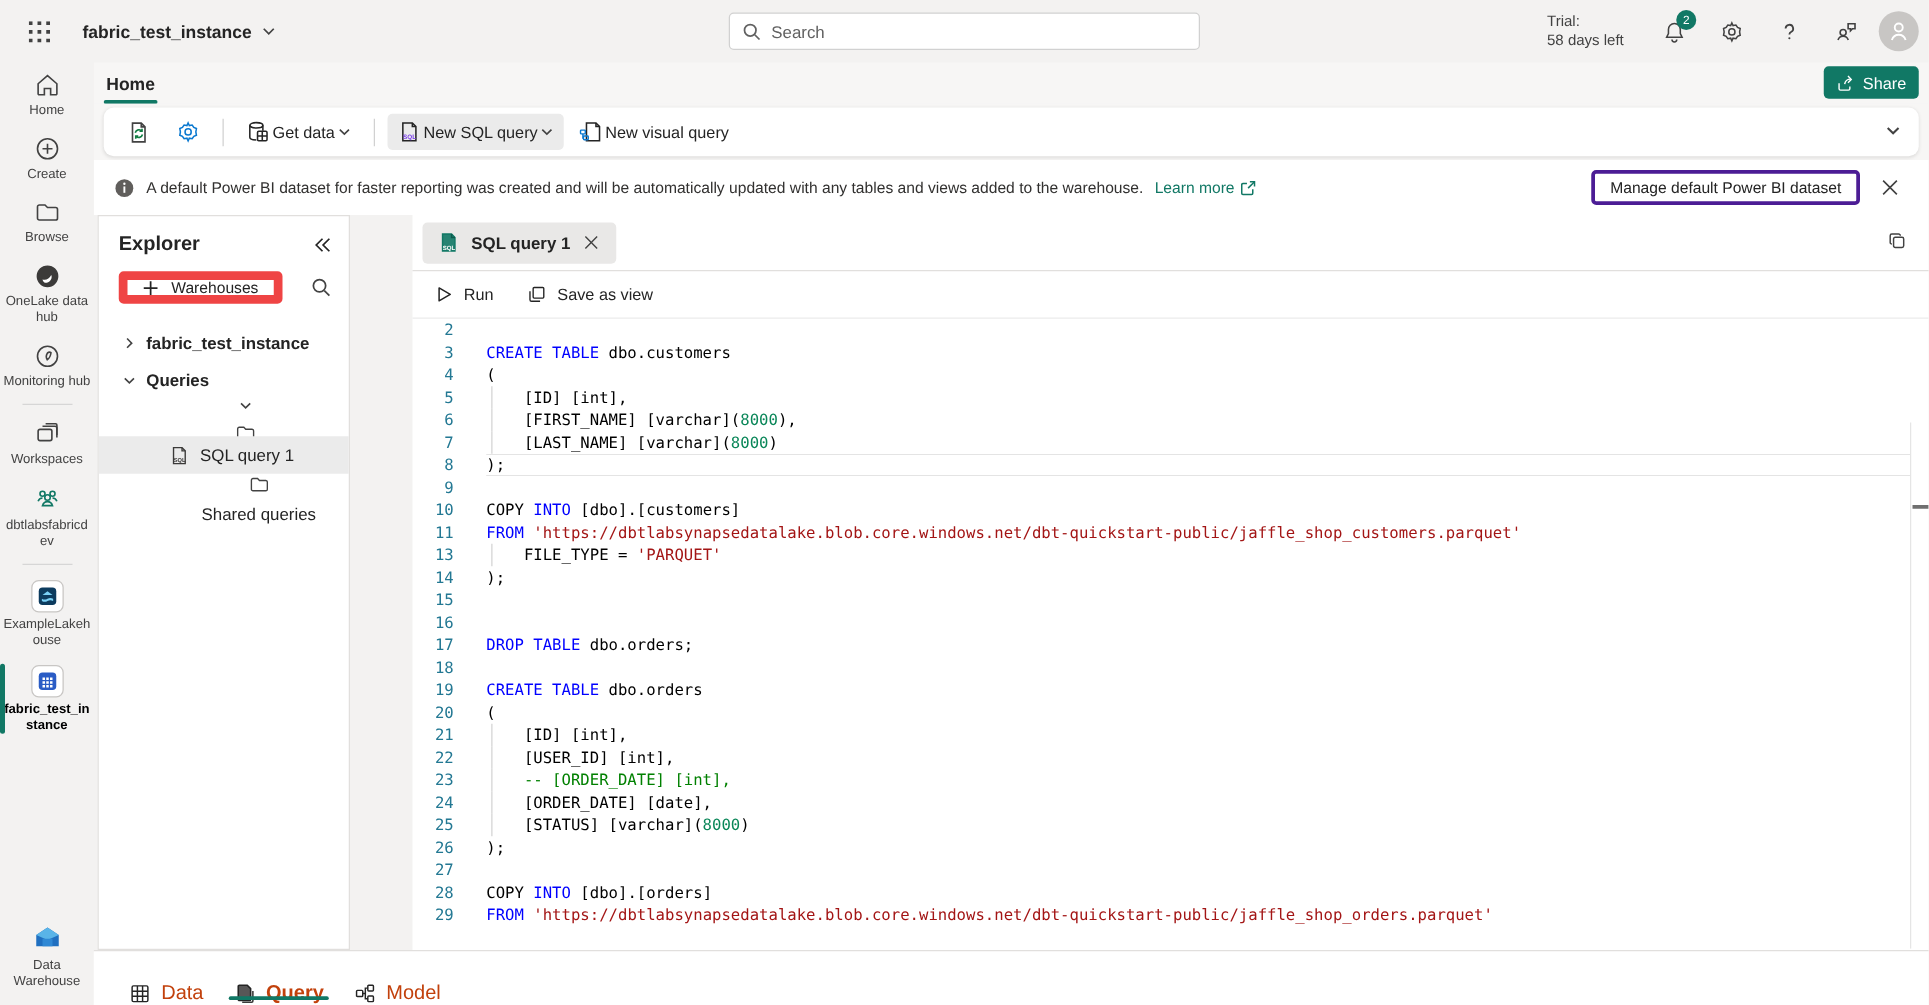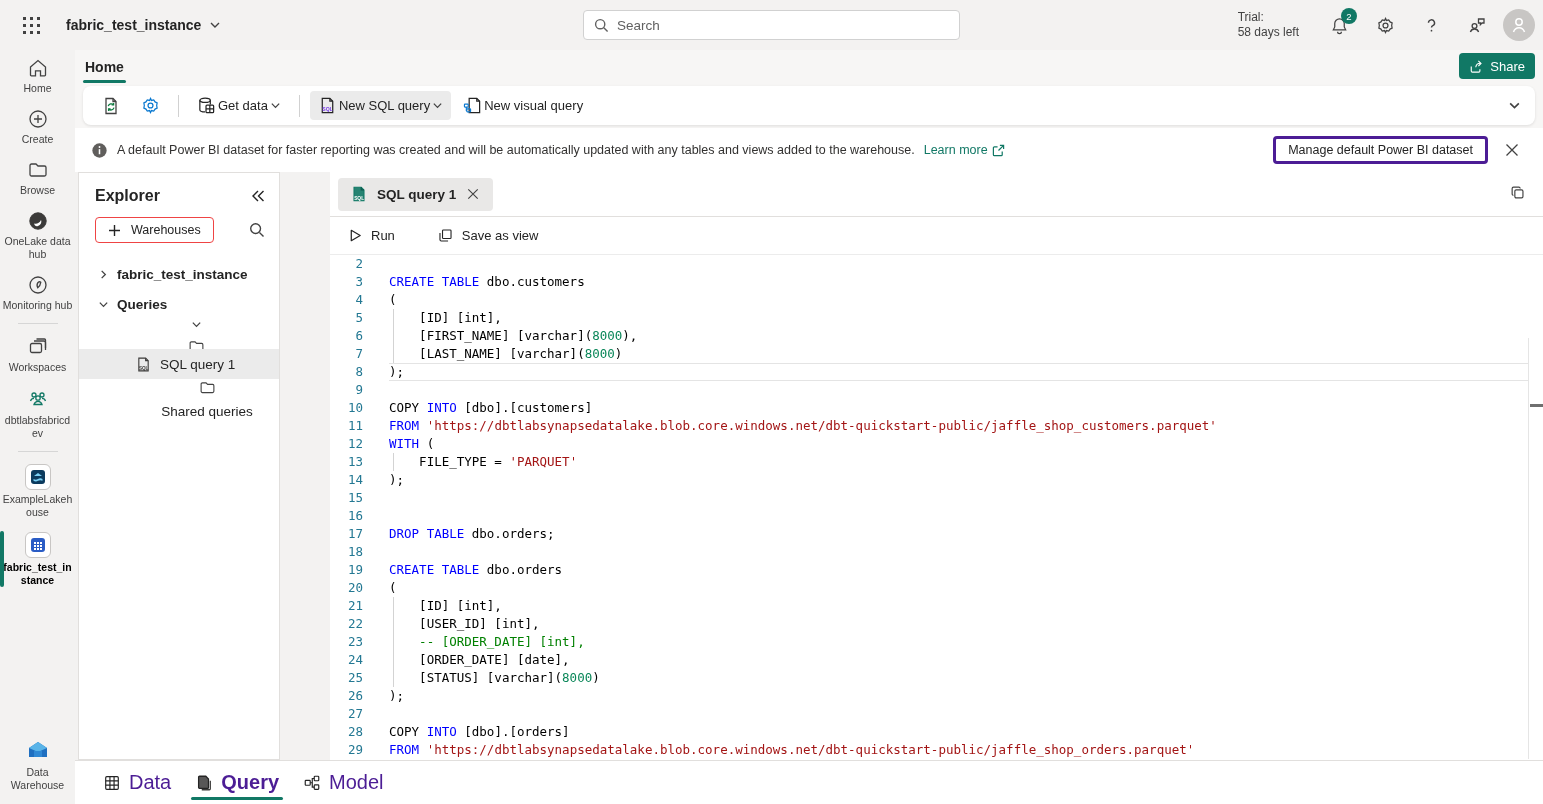--- a/index.html
+++ b/index.html
@@ -58,57 +58,57 @@
   .rail-item.selected::before { content:""; position:absolute; left:0; top:6px; bottom:6px; width:4px; border-radius:2px; background:#117865; }
   .rail-sep { width:40px; height:1px; background:#d6d6d6; margin:5px 0; }
   .rail-spring { flex:1; }
   .app-tile { width:26px; height:26px; border:1px solid #c8c6c4; border-radius:6px; background:#fff; display:flex; align-items:center; justify-content:center; }
 
   
   .explorer { position:absolute; left:78px; top:172px; width:202px; height:588px; background:#fff; border:1px solid #e1dfdd; }
   .exp-head { display:flex; align-items:center; justify-content:space-between; padding:14px 14px 8px 16px; }
   .exp-title { font-size:16px; font-weight:bold; }
   .exp-actions { display:flex; align-items:center; padding:4px 14px 10px 16px; justify-content:space-between; }
-  .wh-btn { display:flex; align-items:center; gap:10px; border:1px solid #ef4444; background:#fff; border-radius:4px;
+  .wh-btn { display:flex; align-items:center; gap:10px; border:7px solid #ef4444; background:#fff; border-radius:4px;
             height:26px; padding:0 12px; font-size:12.5px; font-family:inherit; cursor:pointer; color:#242424; }
   .tree { margin-top:6px; display:flex; flex-direction:column; }
   .tree-row { height:30px; display:flex; align-items:center; gap:8px; font-size:13.5px; cursor:pointer; color:#242424; }
   .tree-row .chev { width:12px; display:flex; justify-content:center; color:#424242; }
   .tree-row.lvl1 { padding-left:18px; font-weight:bold; }
   .tree-row.lvl2 { padding-left:34px;flex-direction:column; }
   .tree-row.lvl3 { padding-left:56px; }
   .tree-row.selected { background:#ebebeb; }
 
   
   .editor-card { position:absolute; left:330px; top:172px; width:1213px; height:588px; background:#fff; }
   .tabstrip { height:45px; border-bottom:1px solid #e1dfdd; display:flex; align-items:center; position:relative; }
   .qtab { margin-left:8px; height:33px; background:#e9e8e7; border-radius:4px; display:flex; align-items:center;
           gap:9px; padding:0 12px; font-size:13.5px; font-weight:bold; cursor:pointer; }
   .qtab .x { display:flex; align-items:center; color:#424242; padding:2px; }
   .copy-top { position:absolute; right:16px; top:12px; cursor:pointer; color:#424242; }
-  .qtoolbar { height:38px; border-bottom:1px solid #ececec; display:flex; align-items:center; gap:42px; padding-left:18px; }
+  .qtoolbar { height:38px; border-bottom:1px solid #ececec; display:flex; align-items:center; gap:26px; padding-left:18px; }
   .qt-btn { display:flex; align-items:center; gap:8px; font-size:13px; background:none; border:none; font-family:inherit; cursor:pointer; color:#242424; }
 
   
   .code { position:relative; height:504px; overflow:hidden; font-family:"DejaVu Sans Mono", monospace; font-size:12.5px; }
   .code-line { display:flex; height:18px; line-height:18px; }
   .ln { width:33px; text-align:right; color:#237893; flex:none; user-select:none; }
   .lc { flex:1; margin-left:26px; position:relative; white-space:pre; color:#000; margin-right:15px; }
   .lc.guide::before { content:""; position:absolute; left:4px; top:0; bottom:0; width:1px; background:#d3d3d3; }
   .lc.cur { box-shadow:inset 0 1px 0 #e4e4e4, inset 0 -1px 0 #e4e4e4; }
   .tk-kw { color:#0000ff; } .tk-str { color:#a31515; }
   .tk-strlink { color:#a31515; }
   .tk-cmt { color:#008000; } .tk-num { color:#098658; } .tk-pl { color:#000; }
   .ruler { position:absolute; right:0; top:83px; bottom:0; width:15px; border-left:1px solid #e5e5e5; }
   .ruler .mark { position:absolute; left:1px; right:0; top:66px; height:3px; background:#6f6f6f; }
 
   
   .footer { position:absolute; left:75px; top:760px; width:1468px; height:44px; background:#fff; border-top:1px solid #e1dfdd;
             display:flex; align-items:center; gap:16px; padding-left:24px; }
-  .f-tab { display:flex; align-items:center; gap:8px; font-size:20px; height:100%; padding:0 4px; position:relative; cursor:pointer; color:#4c1d95; }
+  .f-tab { display:flex; align-items:flex-end; gap:8px; font-size:16px; height:100%; padding:0 4px; position:relative; cursor:pointer; color:#c2410c; }
   .f-tab.active { font-weight:bold; }
   .f-tab.active::after { content:""; position:absolute; left:0; right:0; bottom:4px; height:3px; border-radius:2px; background:#117865; }
 
   svg { flex:none; }
 </style>
 </head>
 <body>
 
 <div class="page">
 
@@ -508,24 +508,20 @@
           </div>
           <div class="code-line">
             <span class="ln">10</span>
             <span class="lc"><span class="tk-pl">COPY </span><span class="tk-kw">INTO</span><span class="tk-pl"> [dbo].[customers]</span></span>
           </div>
           <div class="code-line">
             <span class="ln">11</span>
             <span class="lc"><span class="tk-kw">FROM</span><span class="tk-pl"> </span><span class="tk-str">'</span><span class="tk-strlink">https://dbtlabsynapsedatalake.blob.core.windows.net/dbt-quickstart-public/jaffle_shop_customers.parquet</span><span class="tk-str">'</span></span>
           </div>
           <div class="code-line">
-            <span class="ln">12</span>
-            <span class="lc"><span class="tk-kw">WITH</span><span class="tk-pl"> (</span></span>
-          </div>
-          <div class="code-line">
             <span class="ln">13</span>
             <span class="lc guide"><span class="tk-pl">    FILE_TYPE = </span><span class="tk-str">'PARQUET'</span></span>
           </div>
           <div class="code-line">
             <span class="ln">14</span>
             <span class="lc"><span class="tk-pl">);</span></span>
           </div>
           <div class="code-line">
             <span class="ln">15</span>
             <span class="lc"></span>

